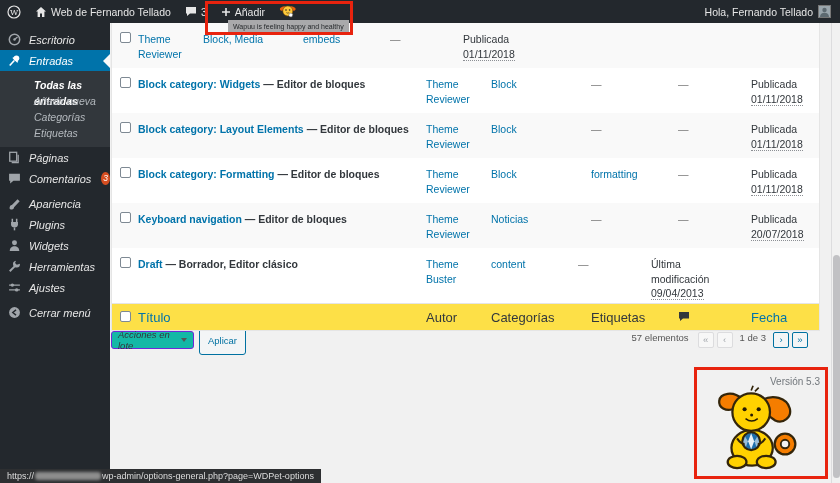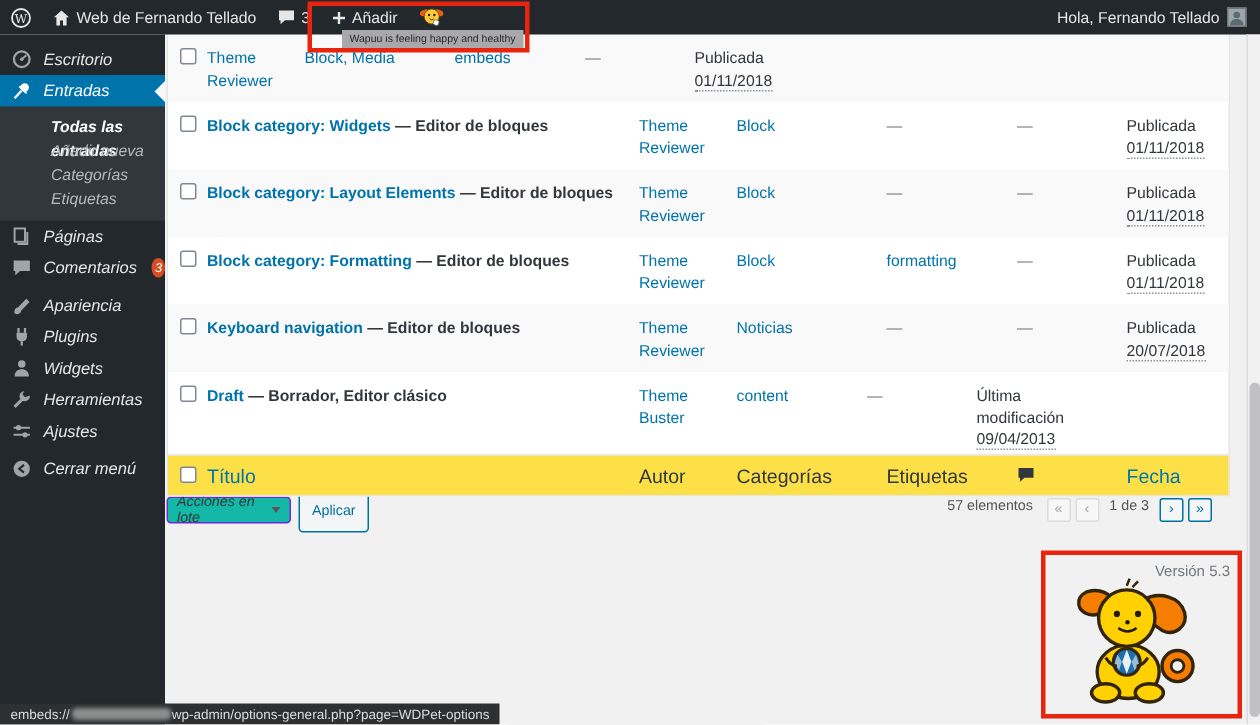--- a/index.html
+++ b/index.html
@@ -355,20 +355,20 @@
     <path d="M45.5 58 l3 5 -2 6 -3-5 z" fill="#ffffff" opacity="0.55"></path>
     <path d="M58.5 58 l-3 5 2 6 3-5 z" fill="#ffffff" opacity="0.55"></path>
 
     <path d="M37 60 q4 6 8 6" stroke="#33250a" stroke-width="2.2" fill="none"></path>
     <path d="M67 60 q-4 6 -8 6" stroke="#33250a" stroke-width="2.2" fill="none"></path>
   </svg>
 </div>
 <div id="red-box-bottom" class="red-box"></div>
 
 <div id="status-bar">
-  <span>embeds://</span>
+  <span>https://</span>
   <span class="blurred-domain"></span>
   <span>wp-admin/options-general.php?page=WDPet-options</span>
 </div>
 
 <div id="scrollbar">
   <div id="scroll-thumb"></div>
 </div>
 
 </body></html>

